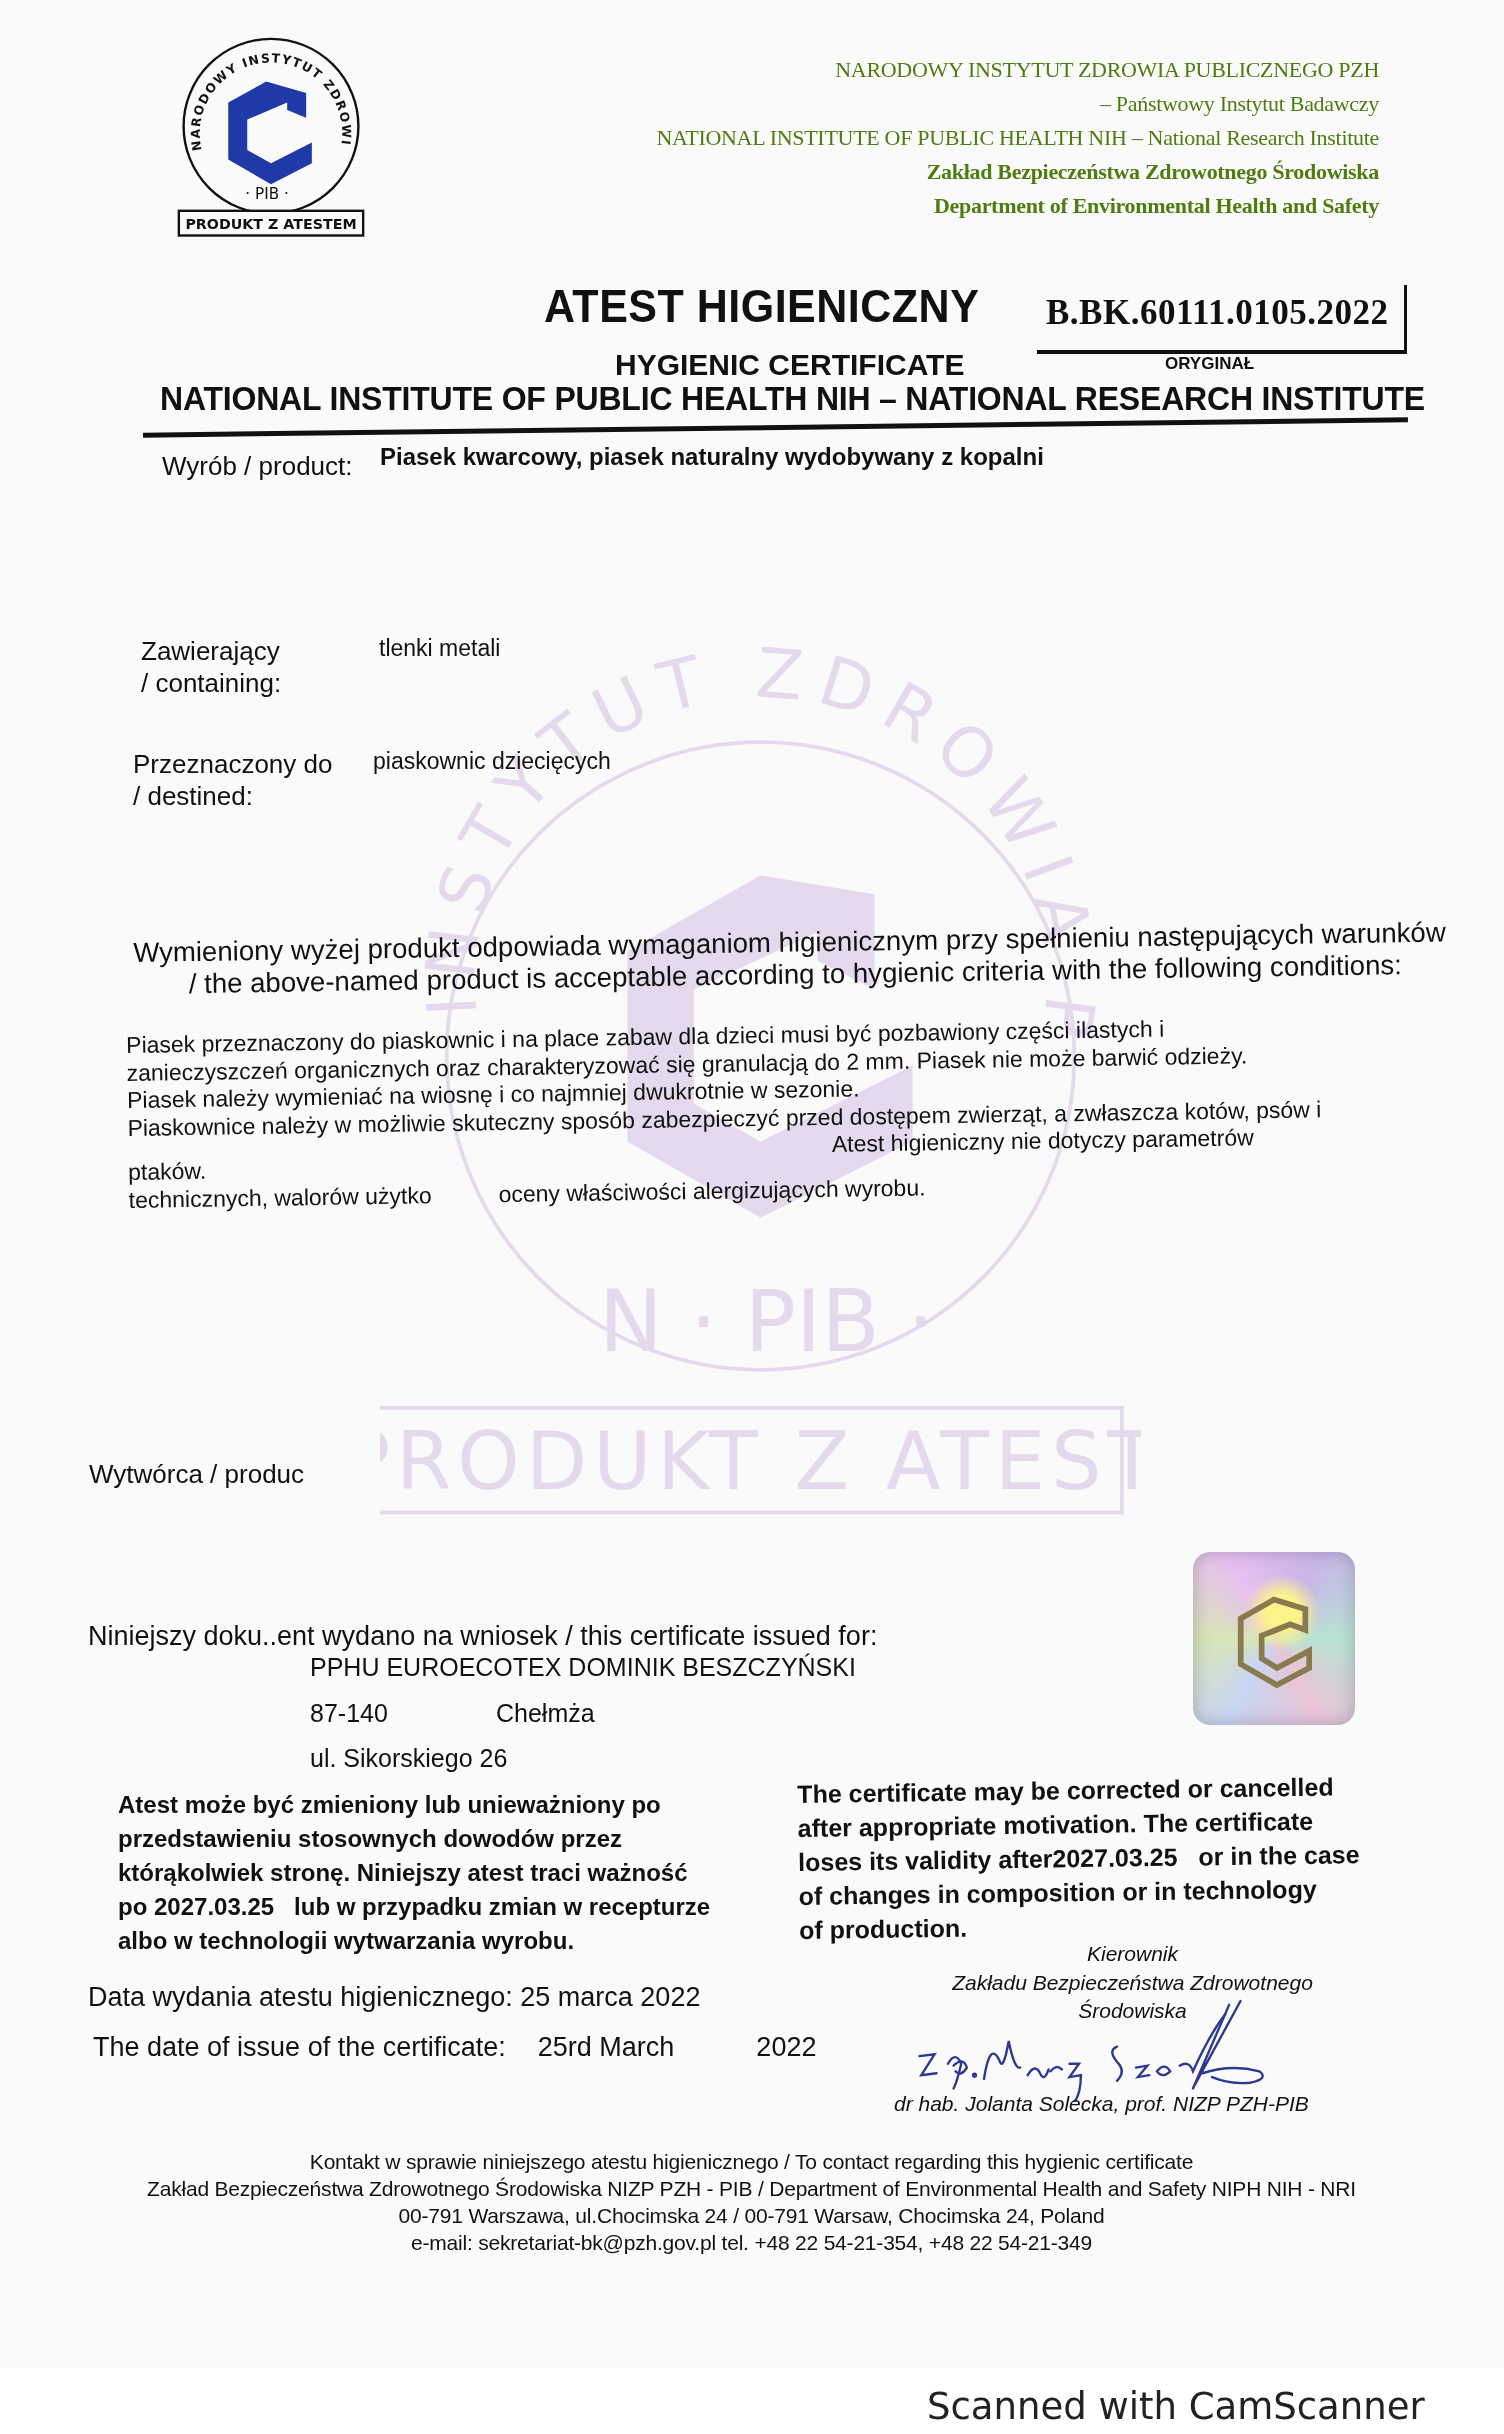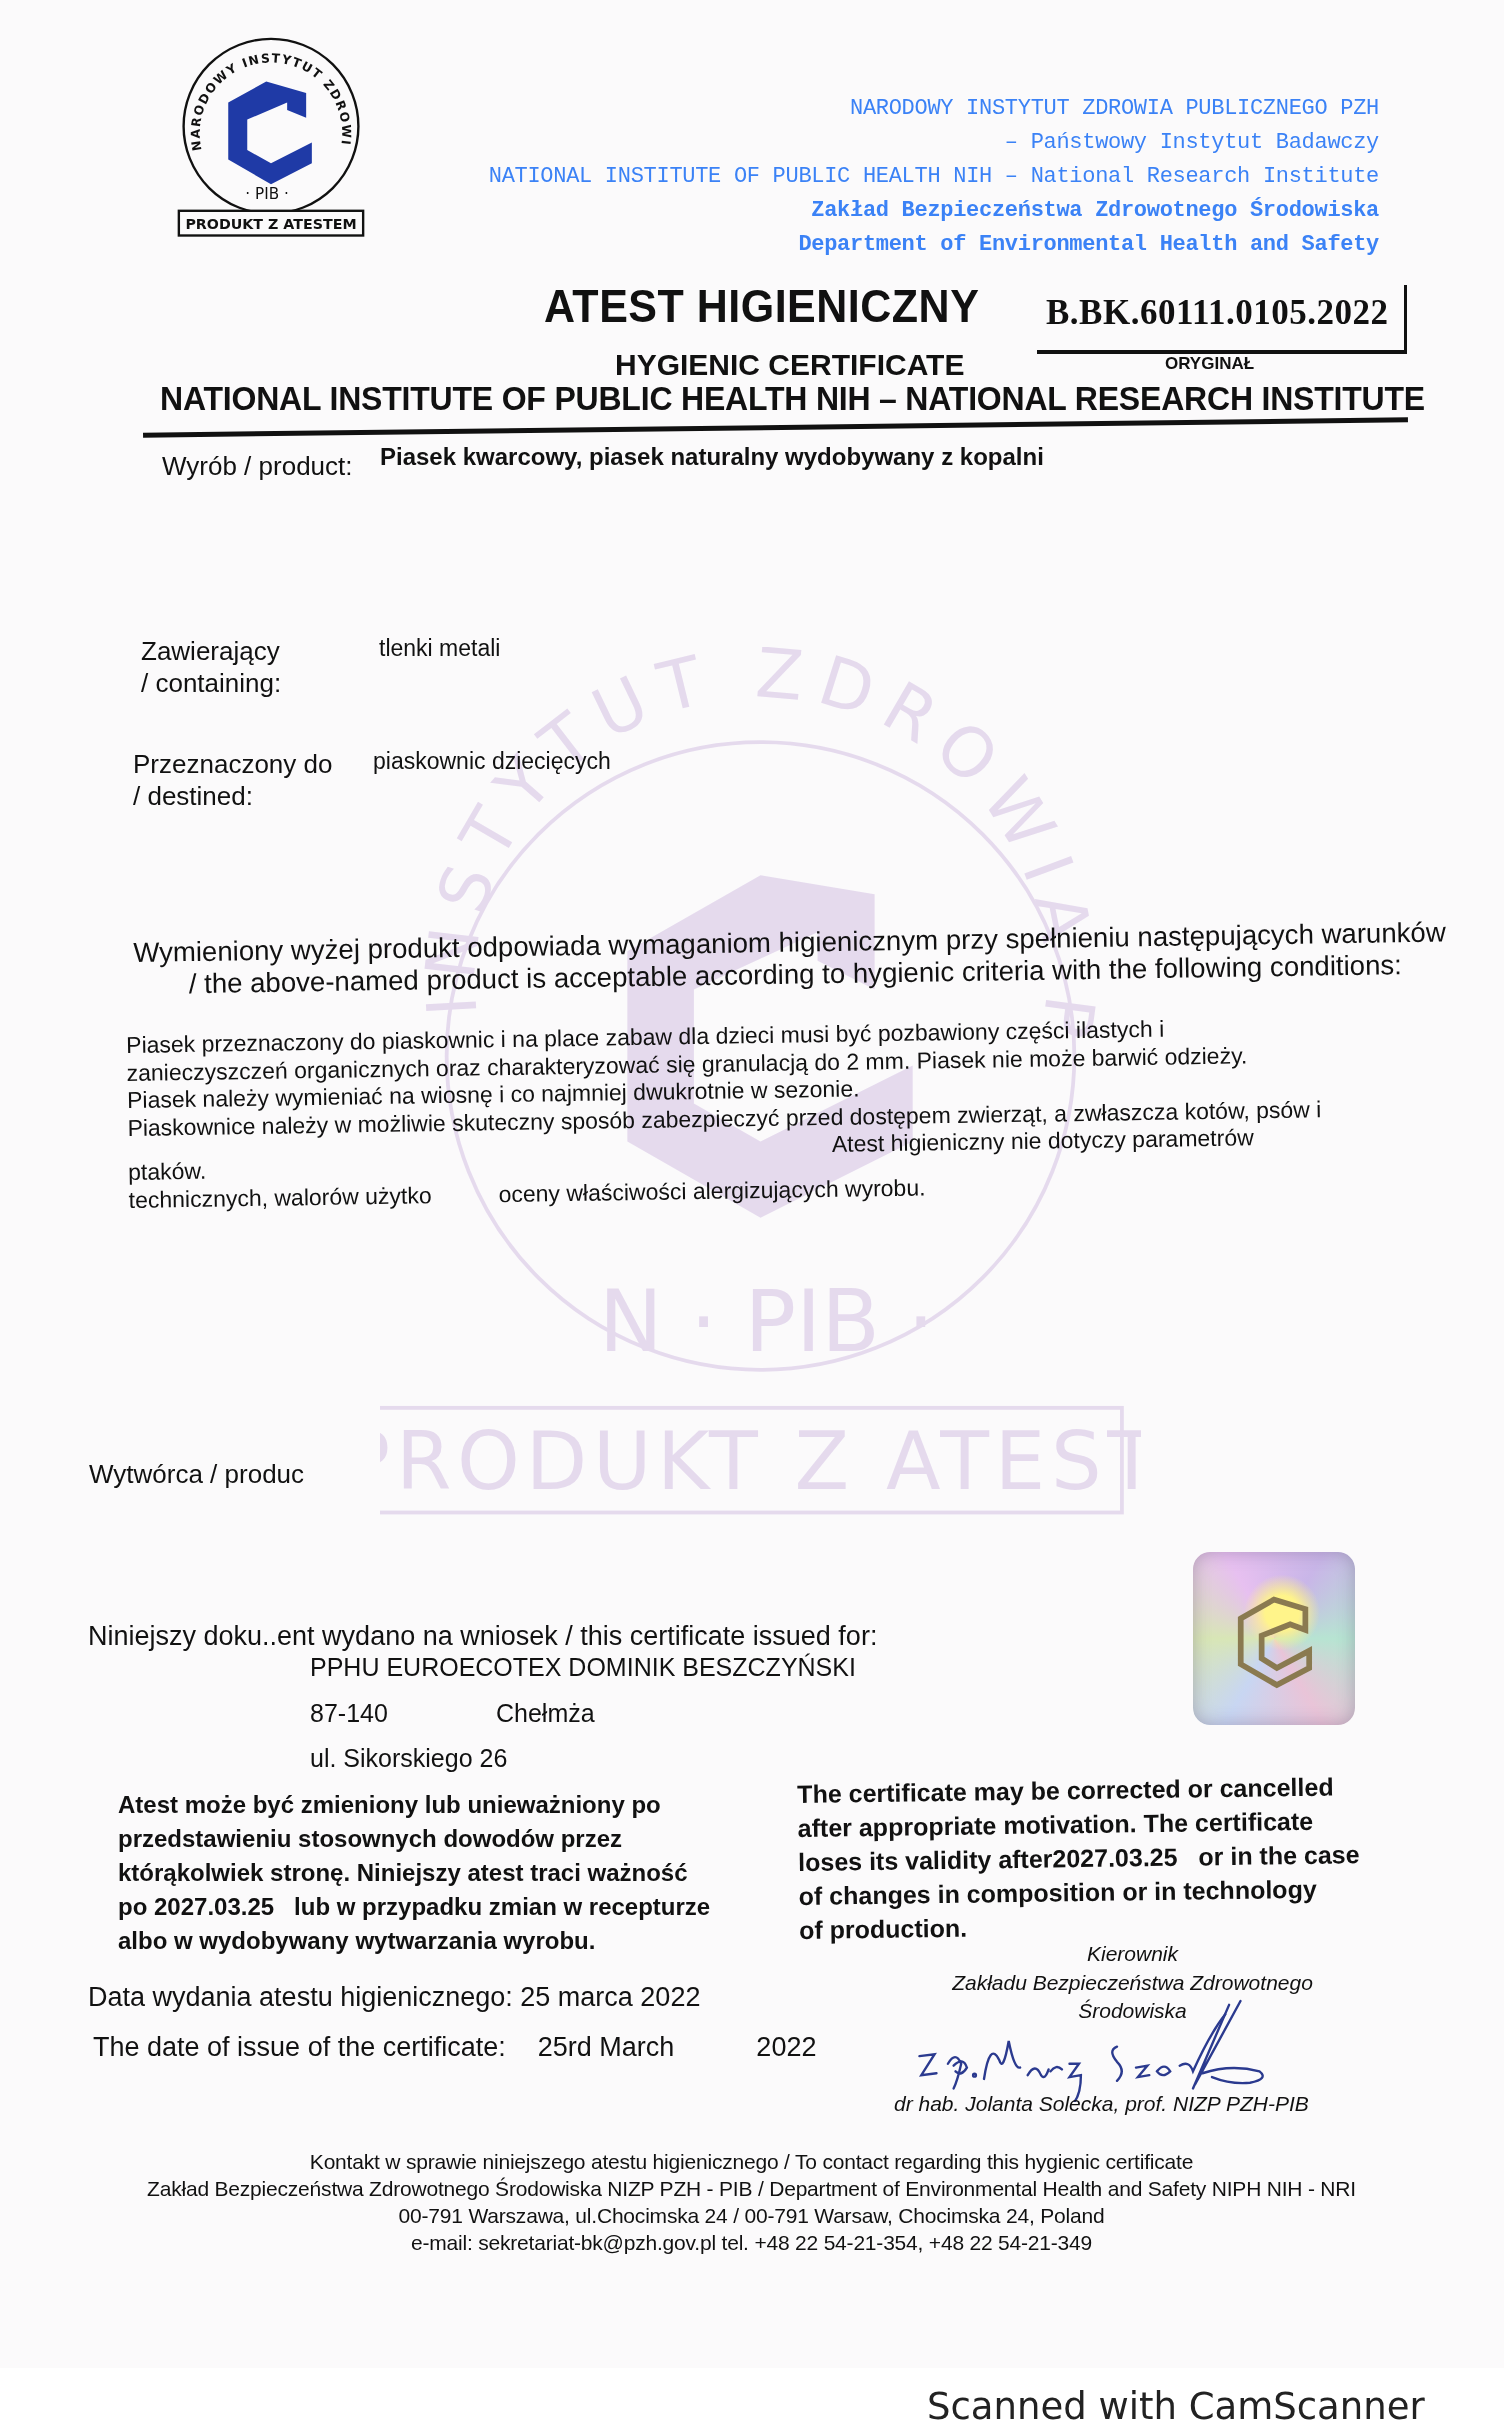--- a/index.html
+++ b/index.html
@@ -5,21 +5,21 @@
   html, body { margin:0; padding:0; }
   body {
     width:1505px; height:2435px; position:relative; overflow:hidden;
     background:#fbfafb; color:#111;
     font-family:"Liberation Sans", sans-serif;
   }
   .abs { position:absolute; }
   
   .logo { left:171px; top:36px; width:200px; height:209px; }
   
-  .hdr { right:126px; top:53px; text-align:right; font-family:Liberation Mono, monospace; color:#3b82f6;margin-top:39px; }
+  .hdr { right:126px; top:53px; text-align:right; font-family:Liberation Serif, serif; color:#4d7c0f; }
   .hdr div { font-size:22px; line-height:34px; letter-spacing:-0.3px; }
   .hdr .b { font-weight:bold; }
   
   .title { left:544px; top:282px; font-size:43px; font-weight:bold; letter-spacing:0.5px; transform:scaleY(1.08); }
   .certno-box { left:1037px; top:285px; width:367px; height:65px; border-right:3.8px solid #111; border-bottom:4.8px solid #111; }
   .certno { left:1046px; top:293px; font-family:"Liberation Serif", serif; font-size:35px; font-weight:bold; letter-spacing:0.5px; }
   .oryginal { left:1165px; top:354px; font-size:17px; font-weight:bold; }
   .subtitle { left:615px; top:348px; font-size:30px; font-weight:bold; }
   .inst { left:160px; top:380px; font-size:32px; font-weight:bold; letter-spacing:-0.2px; transform:scaleY(1.05); }
   .rule { left:143px; top:425px; width:1265px; height:4.8px; background:#111; transform:rotate(-0.7deg); }
@@ -143,21 +143,21 @@
 <div class="abs addr" style="top:1653px;">PPHU EUROECOTEX DOMINIK BESZCZYŃSKI</div>
 <div class="abs addr" style="top:1699px;">87-140</div>
 <div class="abs addr" style="left:496px;top:1699px;">Chełmża</div>
 <div class="abs addr" style="top:1744px;">ul. Sikorskiego 26</div>
 
 <div class="abs pl-block">
   <div>Atest może być zmieniony lub unieważniony po</div>
   <div>przedstawieniu stosownych dowodów przez</div>
   <div>którąkolwiek stronę. Niniejszy atest traci ważność</div>
   <div style="white-space:pre;">po 2027.03.25   lub w przypadku zmian w recepturze</div>
-  <div>albo w wydobywany wytwarzania wyrobu.</div>
+  <div>albo w technologii wytwarzania wyrobu.</div>
 </div>
 <div class="abs en-block" style="transform:rotate(-0.8deg);transform-origin:left top;">
   <div>The certificate may be corrected or cancelled</div>
   <div>after appropriate motivation. The certificate</div>
   <div style="white-space:pre;">loses its validity after2027.03.25   or in the case</div>
   <div>of changes in composition or in technology</div>
   <div>of production.</div>
 </div>
 
 <div class="abs date1">

